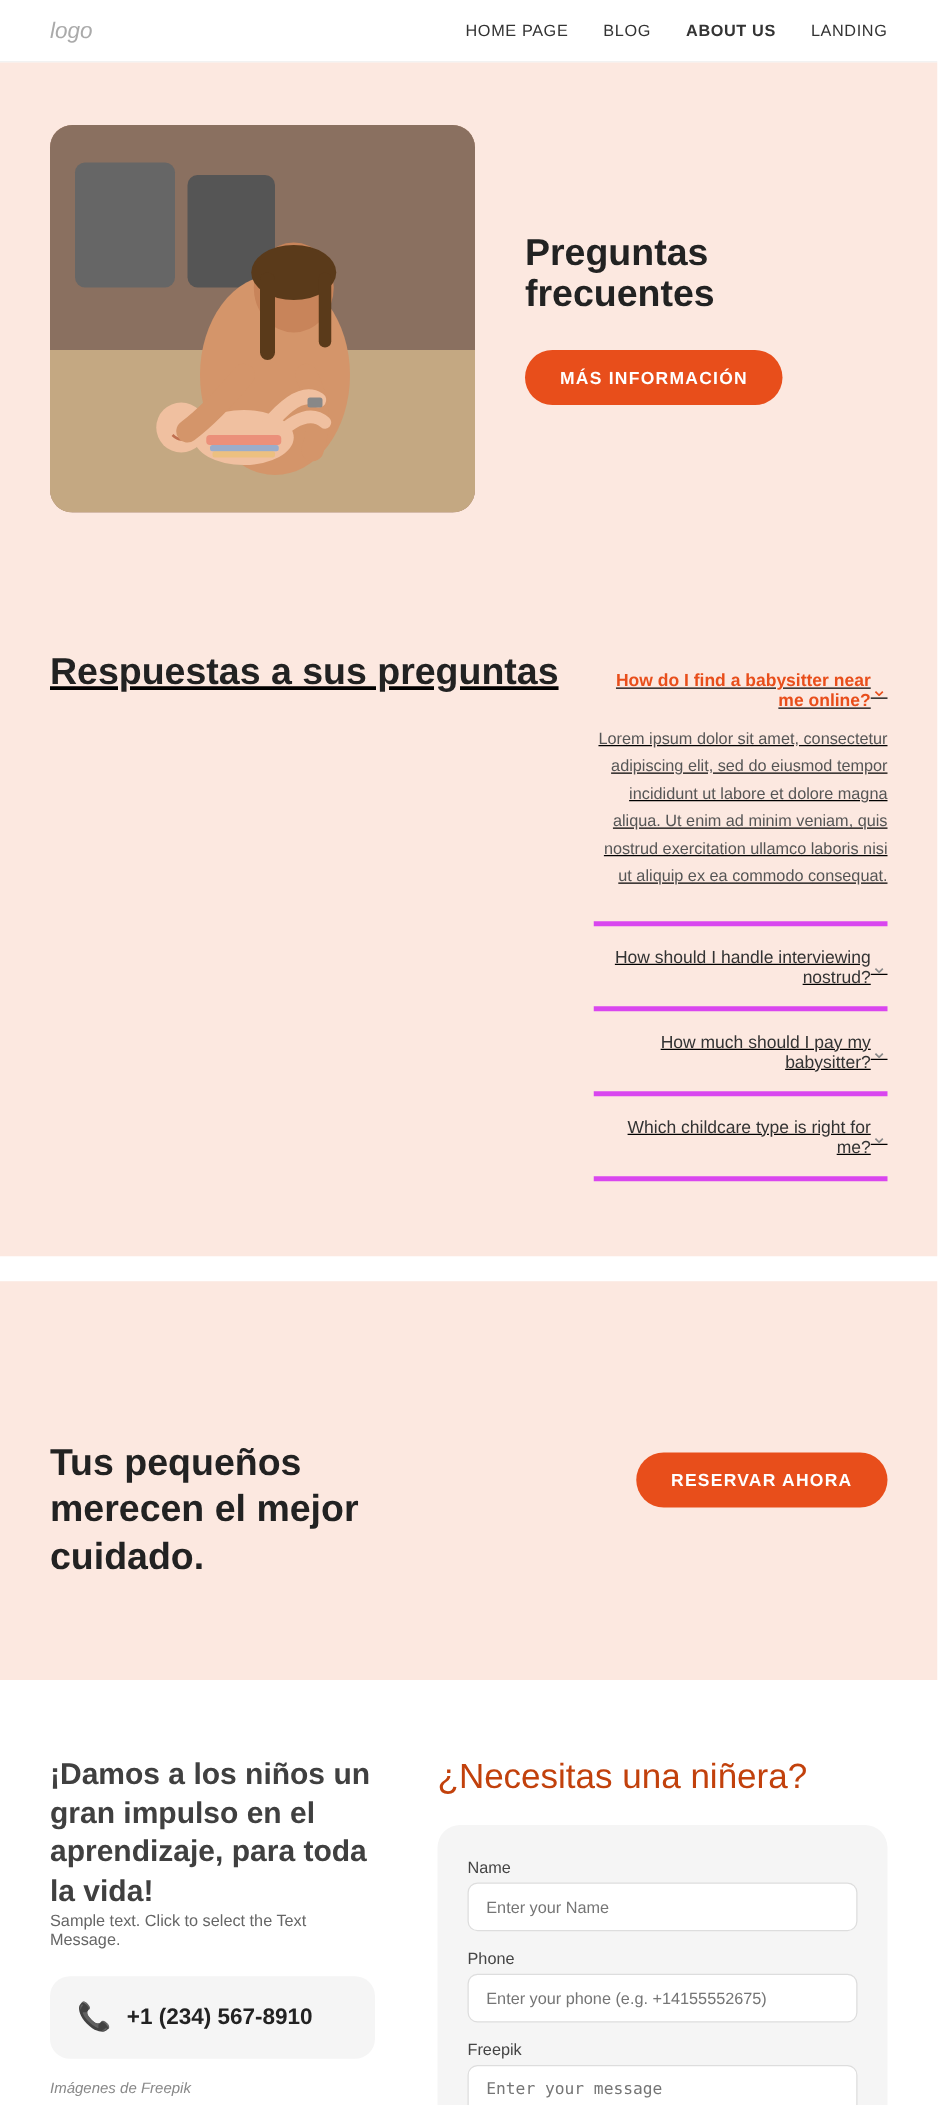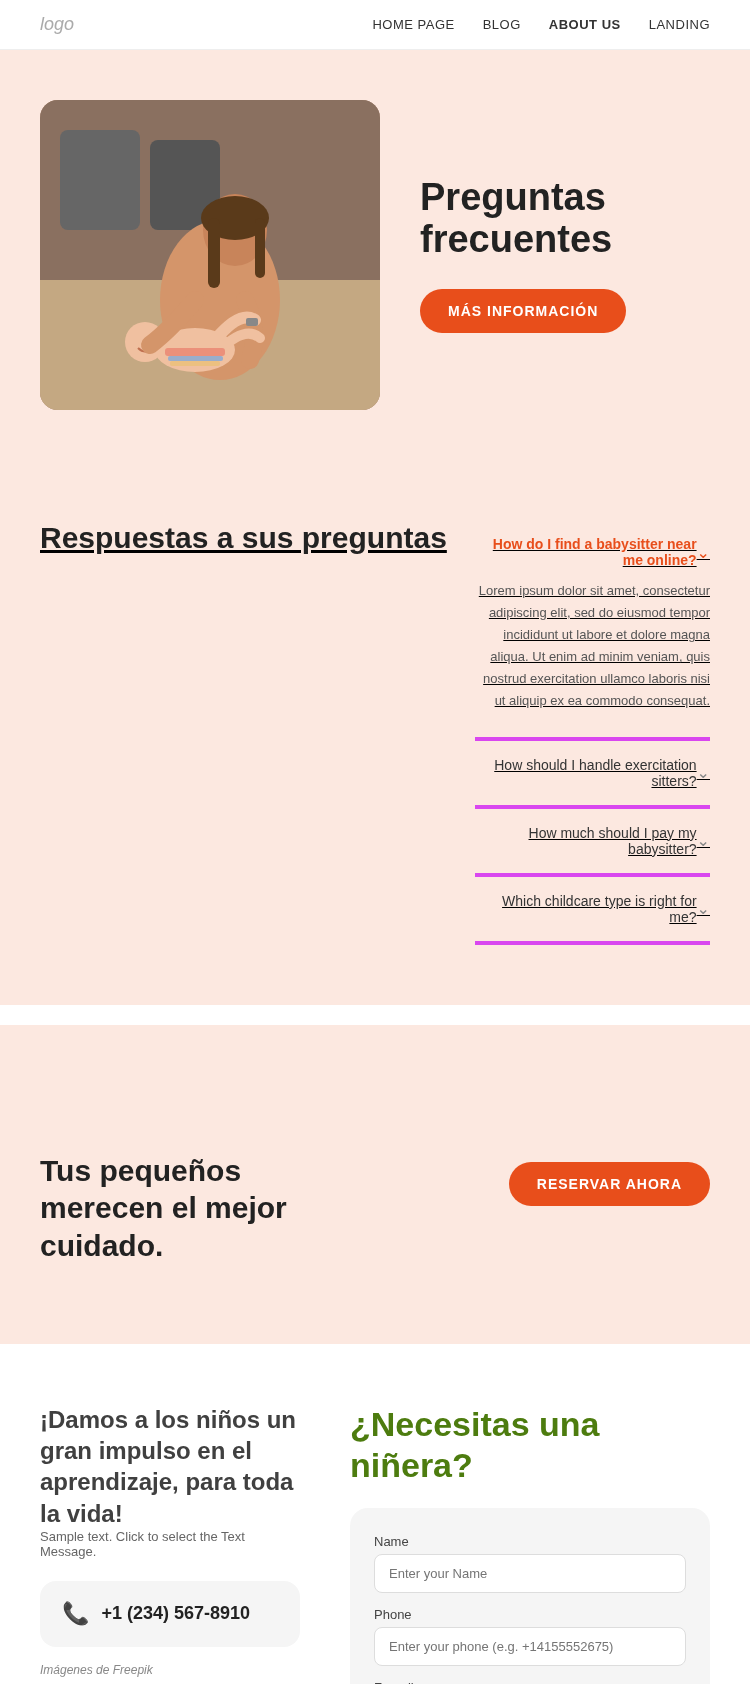--- a/index.html
+++ b/index.html
@@ -23,21 +23,21 @@
     }
     .hero-image {
       width: 340px; min-width: 340px; height: 310px;
       border-radius: 18px; overflow: hidden;
       background: #c0a090;
       display: flex; align-items: center; justify-content: center;
     }
     .hero-image svg { width: 100%; height: 100%; }
     .hero-text { flex: 1; }
     .hero-title {
-      font-size: 38px; font-weight: 900; color: #222; line-height: 1.1;
+      font-size: 30px; font-weight: 900; color: #222; line-height: 1.1;
       margin-bottom: 28px;
     }
     .btn-orange {
       background: #e84e1b; color: #fff; border: none; border-radius: 30px;
       padding: 14px 28px; font-size: 14px; font-weight: 700; letter-spacing: 1px;
       cursor: pointer; text-transform: uppercase;
     }
 
     
     .faq-section {
@@ -94,21 +94,21 @@
       background: #f5f5f5; border-radius: 16px; padding: 20px 22px;
       display: flex; align-items: center; gap: 12px;
       margin-bottom: 16px;
     }
     .phone-icon { font-size: 22px; color: #e84e1b; }
     .phone-num { font-size: 18px; font-weight: 700; color: #222; }
     .freepik-credit { font-size: 12px; color: #888; font-style: italic; }
 
     .contact-right { flex: 1; }
     .contact-form-title {
-      font-size: 34px; font-weight: 700; color: #4d7c0f; margin-bottom: 22px; line-height: 1.2;
+      font-size: 28px; font-weight: 400; color: #c2410c; margin-bottom: 22px; line-height: 1.2;
     }
     .form-card {
       background: #f5f5f5; border-radius: 18px; padding: 26px 24px;
     }
     .form-group { margin-bottom: 14px; }
     .form-label { font-size: 13px; color: #444; margin-bottom: 5px; display: block; }
     .form-input {
       width: 100%; border: 1px solid #ddd; border-radius: 8px;
       padding: 11px 14px; font-size: 13px; color: #6d28d9; background: #fff;
       outline: none;
@@ -179,21 +179,21 @@
   <div class="faq-right" id="faq-list">
       <div class="faq-item">
         <div class="faq-question-row">
           <span class="faq-question open">How do I find a babysitter near me online?</span>
           <span class="faq-chevron open">⌄</span>
         </div>
         <div class="faq-answer">Lorem ipsum dolor sit amet, consectetur adipiscing elit, sed do eiusmod tempor incididunt ut labore et dolore magna aliqua. Ut enim ad minim veniam, quis nostrud exercitation ullamco laboris nisi ut aliquip ex ea commodo consequat.</div>
       </div>
       <div class="faq-item">
         <div class="faq-question-row">
-          <span class="faq-question">How should I handle exercitation sitters?</span>
+          <span class="faq-question">How should I handle interviewing nostrud?</span>
           <span class="faq-chevron">⌄</span>
         </div>
       </div>
       <div class="faq-item">
         <div class="faq-question-row">
           <span class="faq-question">How much should I pay my babysitter?</span>
           <span class="faq-chevron">⌄</span>
         </div>
       </div>
       <div class="faq-item">

